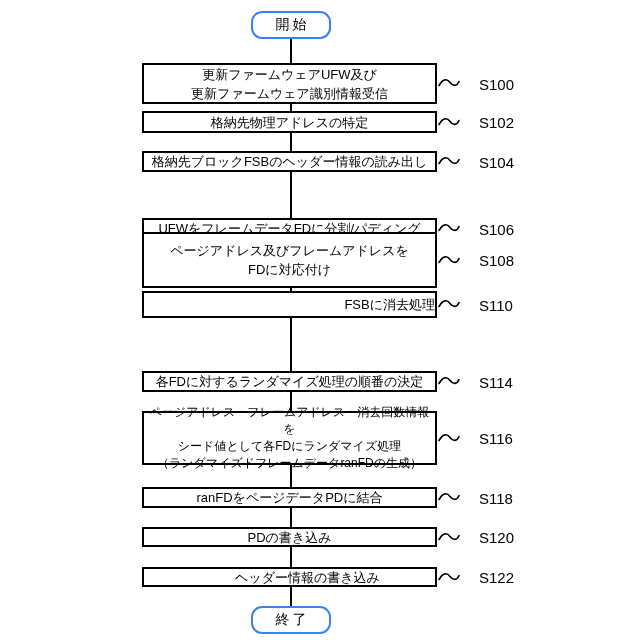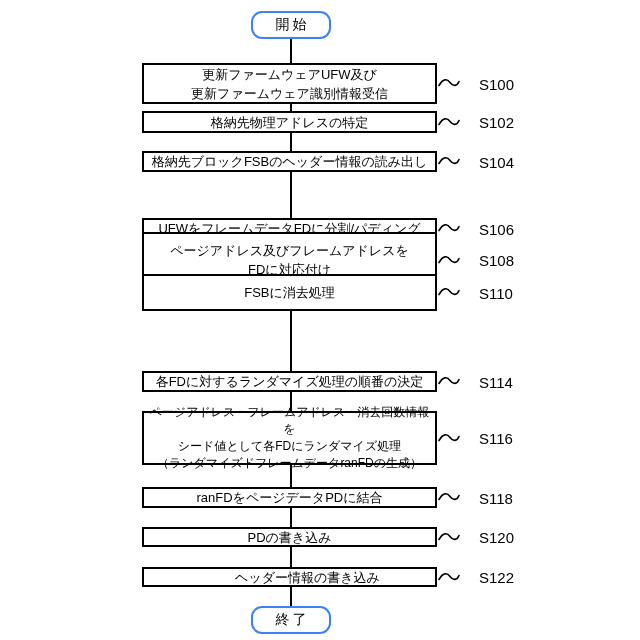--- a/index.html
+++ b/index.html
@@ -142,21 +142,21 @@
     <span class="box-text">ページアドレス及びフレームアドレスを
 FDに対応付け</span>
     <span class="step-label">
       <svg class="tilde-icon" viewBox="0 0 24 12">
           <path d="M2,8 C6,1 10,1 13,5 C16,9 20,9 22,4" fill="none" stroke="#000" stroke-width="1.6" stroke-linecap="round"></path>
         </svg>
       <span class="sid">S108</span>
     </span>
   </div>
 
-  <div class="step" style="top:274px; height:37px;">
+  <div class="step" style="top:291px; height:27px;justify-content:flex-end;">
     <span class="box-text">FSBに消去処理</span>
     <span class="step-label">
       <svg class="tilde-icon" viewBox="0 0 24 12">
           <path d="M2,8 C6,1 10,1 13,5 C16,9 20,9 22,4" fill="none" stroke="#000" stroke-width="1.6" stroke-linecap="round"></path>
         </svg>
       <span class="sid">S110</span>
     </span>
   </div>
 
 

